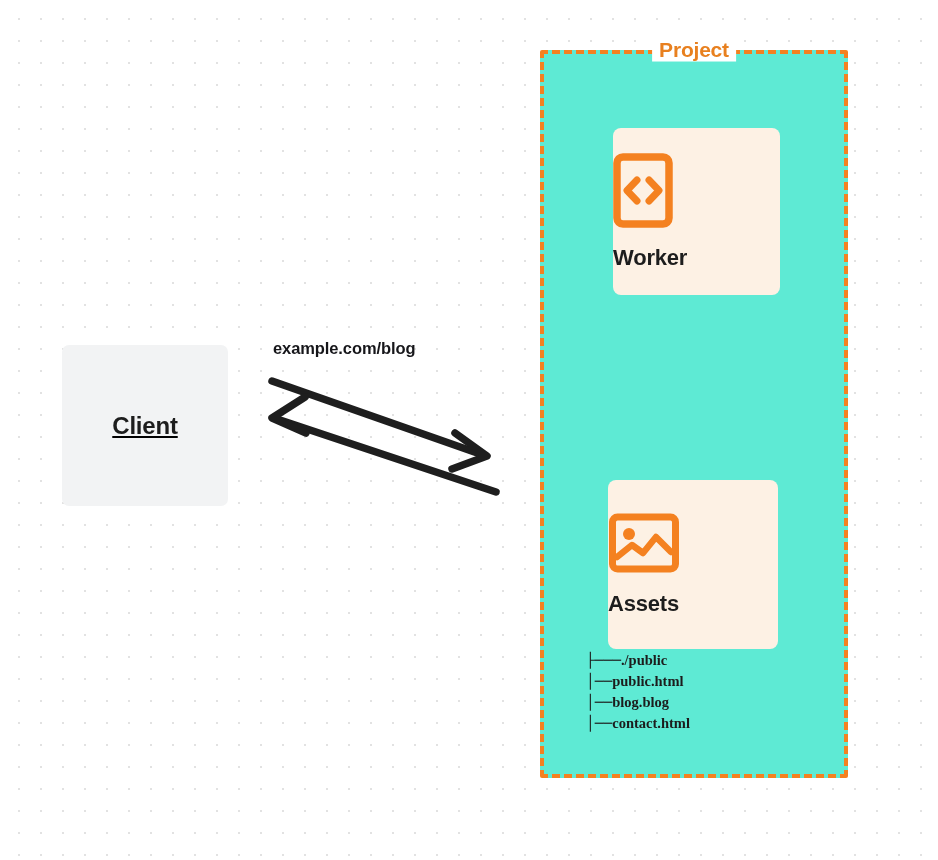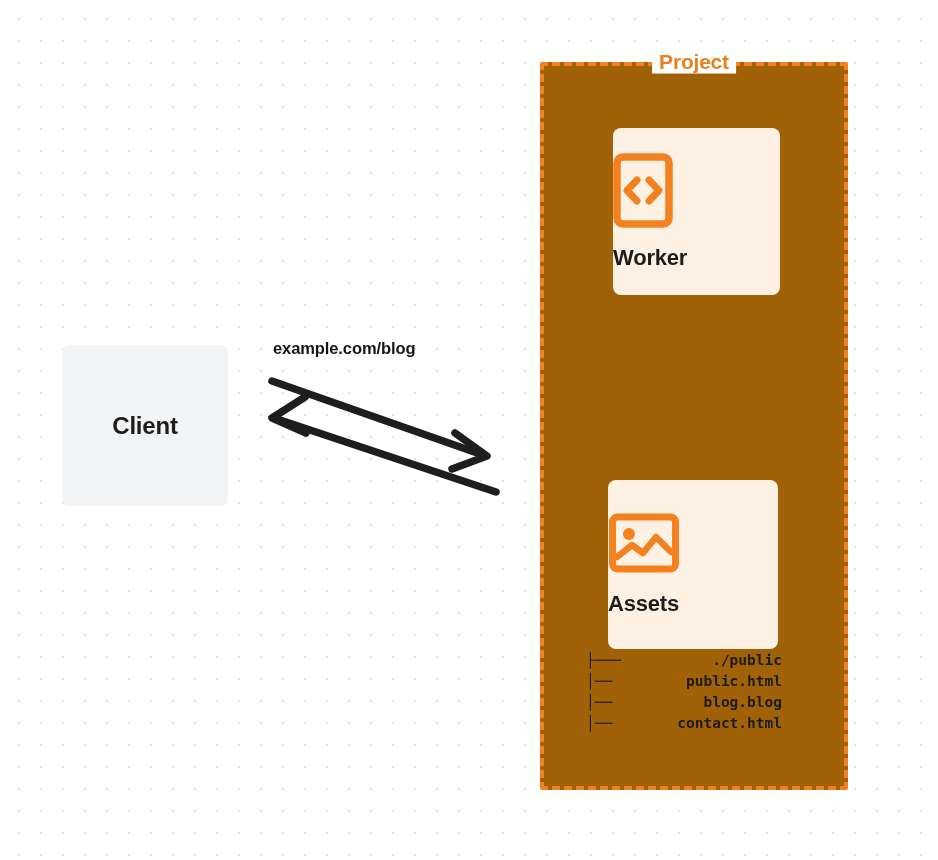--- a/index.html
+++ b/index.html
@@ -32,20 +32,21 @@
     position: absolute;
     left: 62px;
     top: 345px;
     width: 166px;
     height: 161px;
     background: #F2F3F4;
     border-radius: 7px;
     display: flex;
     align-items: center;
     justify-content: center;
+    text-decoration: underline;
   }
   #client-node .node-label {
     font-size: 24px;
     font-weight: bold;
     color: #1D1D1D;
     letter-spacing: -0.2px;
   }
 
   
   #arrow-layer {
@@ -64,24 +65,24 @@
     font-weight: bold;
     color: #16161A;
     letter-spacing: -0.1px;
     white-space: nowrap;
   }
 
   
   #project-container {
     position: absolute;
     left: 540px;
-    top: 62px;
+    top: 50px;
     width: 308px;
     height: 728px;
-    background: #a16207;
+    background: #5eead4;
     border: 4px dashed #F48120;
     border-radius: 2px;
   }
 
   #project-title {
     position: absolute;
     left: 50%;
     top: -4px;
     transform: translate(-50%, -52%);
     background: #FFFFFF;
@@ -146,22 +147,23 @@
     align-items: baseline;
     white-space: pre;
     height: 21px;
   }
   .tree-connector {
     flex: 0 0 auto;
     white-space: pre;
   }
   .tree-name {
     flex: 1 1 auto;
-    text-align: right;
+    text-align: left;
     white-space: pre;
+    font-family: Liberation Serif, serif;
   }
 </style>
 </head>
 <body>
 
 <div id="canvas">
 
   <div id="client-node">
     <span class="node-label">Client</span>
   </div>

